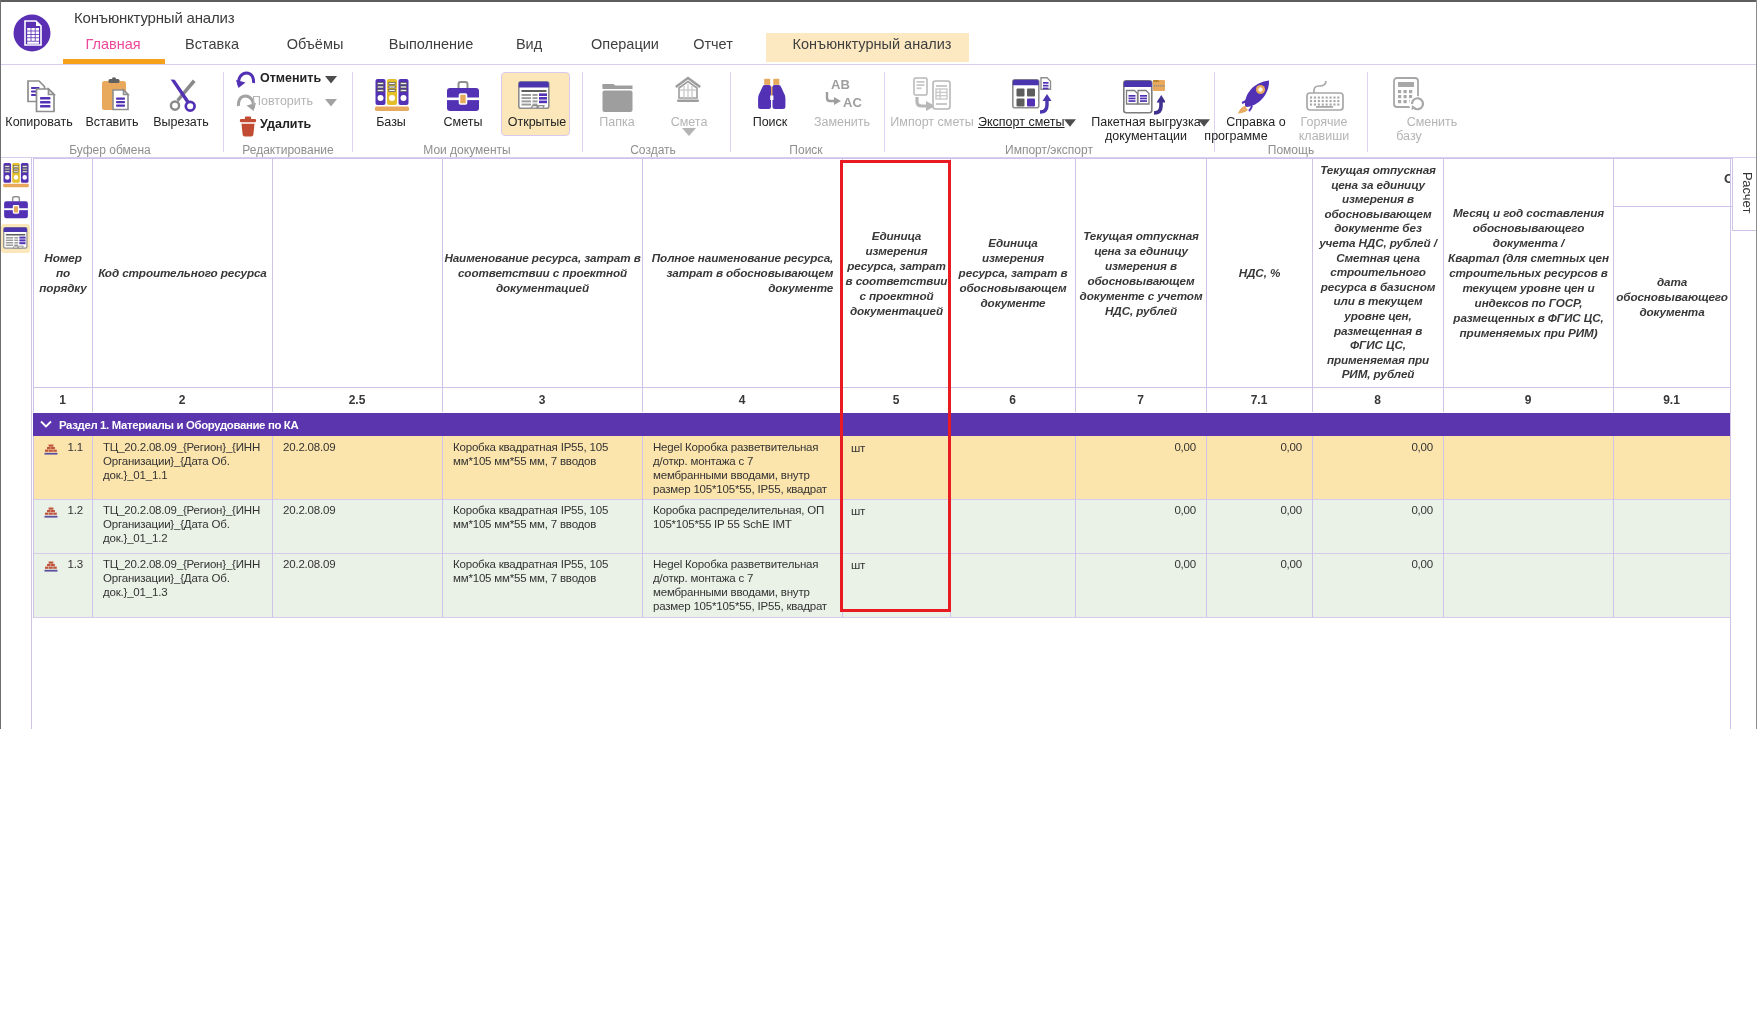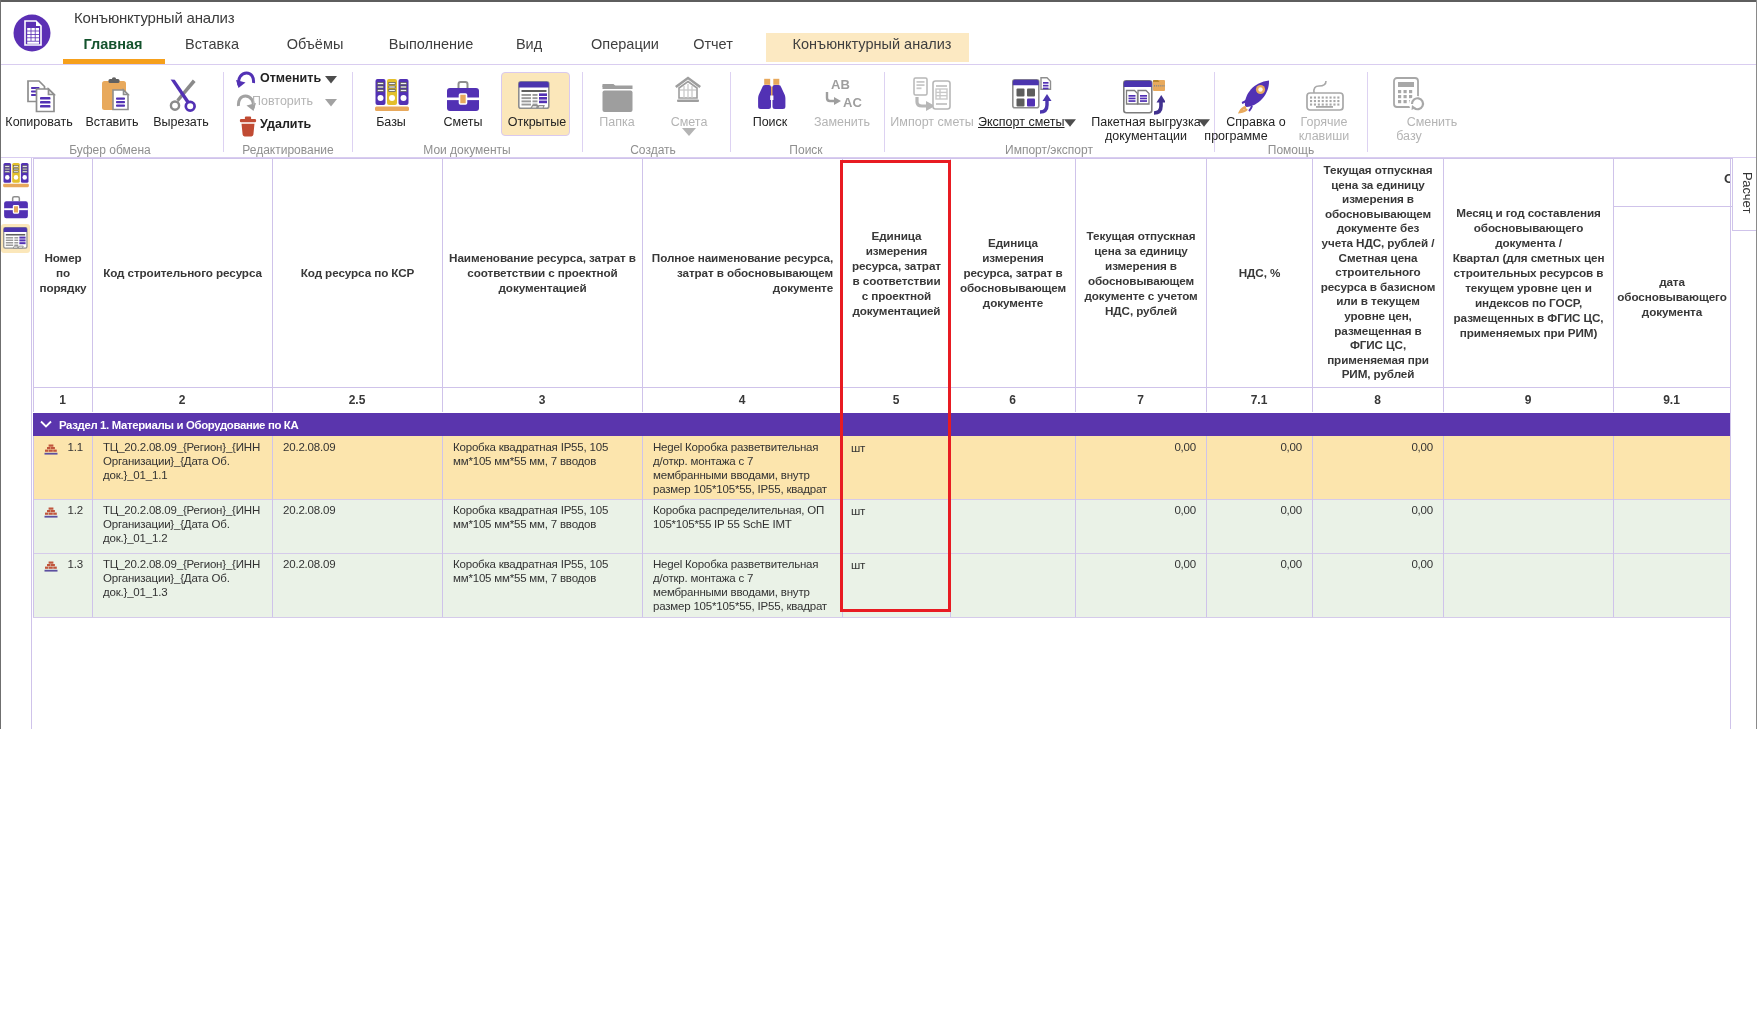--- a/index.html
+++ b/index.html
@@ -6,21 +6,21 @@
  -webkit-font-smoothing:antialiased;}
 #app{position:relative;width:1757px;height:729px;background:#fff;overflow:hidden;}
 .a{position:absolute;}
 .vl{position:absolute;width:1px;background:#cfc3ea;}
 .hl{position:absolute;height:1px;background:#cfc3ea;}
 .lbl{position:absolute;text-align:center;font-size:12.5px;color:#232323;font-weight:500;}
 .glbl{position:absolute;text-align:center;font-size:12px;color:#8f8f8f;}
 .dis{color:#b4b4b4;font-weight:400;}
 .tab{position:absolute;top:36px;height:24px;font-size:14.5px;color:#3f3f3f;text-align:center;}
 .hc{position:absolute;display:flex;align-items:center;justify-content:center;text-align:center;
- font-size:11.7px;letter-spacing:-0.1px;font-weight:bold;color:#383838;line-height:15px;}
+ font-size:11.7px;letter-spacing:-0.1px;font-weight:bold;color:#383838;line-height:15px;font-style:italic;}
 .num{position:absolute;top:387px;height:25px;display:flex;align-items:center;justify-content:center;
  font-size:12px;font-weight:bold;color:#383838;}
 .cell{position:absolute;font-size:11.5px;letter-spacing:-0.2px;color:#333;line-height:13.9px;padding:5px 10px 0 11px;box-sizing:border-box;white-space:nowrap;overflow:hidden;}
 .cr{text-align:right;}
 </style></head>
 <body>
 <div id="app">
 <div class="a" style="left:0;top:0;width:1757px;height:2px;background:#5e5e5e;z-index:50;"></div>
 <div class="a" style="left:0;top:0;width:1px;height:1036px;background:#6f6f6f;z-index:50;"></div>
 <div class="a" style="left:1756px;top:0;width:1px;height:1036px;background:#8a8a8a;z-index:50;"></div>
@@ -41,21 +41,21 @@
 <rect x="18.4" y="20.8" width="3.4" height="2.6"></rect>
 <rect x="22.6" y="20.8" width="3.4" height="2.6"></rect>
 <rect x="14.2" y="24.2" width="3.4" height="2.6"></rect>
 <rect x="18.4" y="24.2" width="3.4" height="2.6"></rect>
 <rect x="22.6" y="24.2" width="3.4" height="2.6"></rect>
 <rect x="14.2" y="27.6" width="11.8" height="2.2"></rect>
 </g>
     </svg>
 <div class="a" style="left:74px;top:9px;font-size:15px;letter-spacing:-0.2px;color:#3b3b3b;">Конъюнктурный анализ</div>
 <div class="a" style="left:766px;top:33px;width:203px;height:29px;background:#fce9c2;"></div>
-<div class="tab" style="left:53px;width:120px;font-weight:700;color:#14532d;">Главная</div>
+<div class="tab" style="left:53px;width:120px;font-weight:400;color:#ec4899;">Главная</div>
 <div class="tab" style="left:152px;width:120px;font-weight:400;color:#3f3f3f;">Вставка</div>
 <div class="tab" style="left:255px;width:120px;font-weight:400;color:#3f3f3f;">Объёмы</div>
 <div class="tab" style="left:371px;width:120px;font-weight:400;color:#3f3f3f;">Выполнение</div>
 <div class="tab" style="left:469px;width:120px;font-weight:400;color:#3f3f3f;">Вид</div>
 <div class="tab" style="left:565px;width:120px;font-weight:400;color:#3f3f3f;">Операции</div>
 <div class="tab" style="left:653px;width:120px;font-weight:400;color:#3f3f3f;">Отчет</div>
 <div class="tab" style="left:792px;width:160px;">Конъюнктурный анализ</div>
 <div class="a" style="left:63px;top:59px;width:102px;height:5px;background:#f6a01b;"></div>
 <div class="a" style="left:0;top:64px;width:1757px;height:1px;background:#d9cdf0;"></div>
 <div class="a" style="left:223px;top:72px;width:1px;height:80px;background:#ddd2f2;"></div>
@@ -457,21 +457,20 @@
 <div class="vl" style="left:1312px;top:436px;height:181px;"></div>
 <div class="vl" style="left:1443px;top:158px;height:254px;"></div>
 <div class="vl" style="left:1443px;top:436px;height:181px;"></div>
 <div class="vl" style="left:1613px;top:158px;height:254px;"></div>
 <div class="vl" style="left:1613px;top:436px;height:181px;"></div>
 <div class="vl" style="left:1730px;top:158px;height:254px;"></div>
 <div class="vl" style="left:1730px;top:436px;height:181px;"></div>
 <div class="vl" style="left:1730px;top:158px;height:839px;"></div>
 <div class="hc" style="left:93px;top:158px;width:179px;height:229px;">Код строительного ресурса</div>
 <div class="hc" style="left:34px;top:158px;width:58px;height:229px;">Номер<br>по<br>порядку</div>
-<div class="hc" style="left:273px;top:158px;width:169px;height:229px;">Код ресурса по КСР</div>
 <div class="hc" style="left:443px;top:158px;width:199px;height:229px;">Наименование ресурса, затрат в<br>соответствии с проектной<br>документацией</div>
 <div class="hc" style="left:643px;top:158px;width:199px;height:229px;text-align:right;">Полное наименование ресурса,<br>затрат в обосновывающем<br>документе</div>
 <div class="hc" style="left:843px;top:158px;width:107px;height:229px;">Единица<br>измерения<br>ресурса, затрат<br>в соответствии<br>с проектной<br>документацией</div>
 <div class="hc" style="left:951px;top:158px;width:124px;height:229px;">Единица<br>измерения<br>ресурса, затрат в<br>обосновывающем<br>документе</div>
 <div class="hc" style="left:1076px;top:158px;width:130px;height:229px;">Текущая отпускная<br>цена за единицу<br>измерения в<br>обосновывающем<br>документе с учетом<br>НДС, рублей</div>
 <div class="hc" style="left:1207px;top:158px;width:105px;height:229px;">НДС, %</div>
 <div class="hc" style="left:1313px;top:158px;width:130px;height:229px;line-height:14.6px;">Текущая отпускная<br>цена за единицу<br>измерения в<br>обосновывающем<br>документе без<br>учета НДС, рублей /<br>Сметная цена<br>строительного<br>ресурса в базисном<br>или в текущем<br>уровне цен,<br>размещенная в<br>ФГИС ЦС,<br>применяемая при<br>РИМ, рублей</div>
 <div class="hc" style="left:1444px;top:158px;width:169px;height:229px;">Месяц и год составления<br>обосновывающего<br>документа /<br>Квартал (для сметных цен<br>строительных ресурсов в<br>текущем уровне цен и<br>индексов по ГОСР,<br>размещенных в ФГИС ЦС,<br>применяемых при РИМ)</div>
 <div class="a" style="left:1614px;top:158px;width:116px;height:48px;overflow:hidden;">
       <div style="position:absolute;left:110px;top:13px;font-size:13px;font-weight:bold;color:#383838;">О</div>

